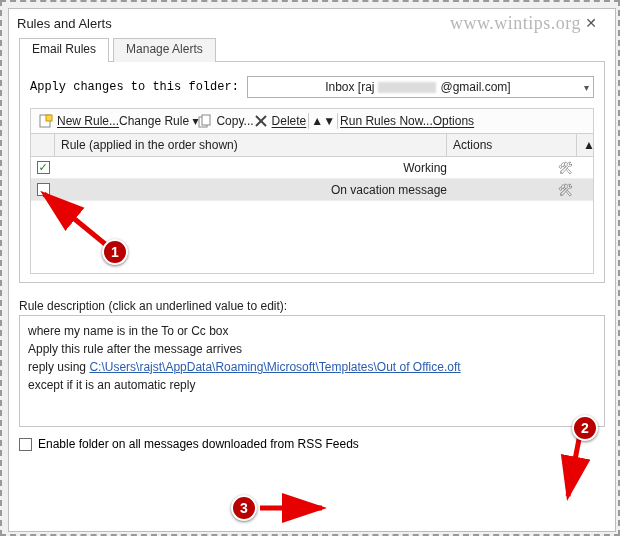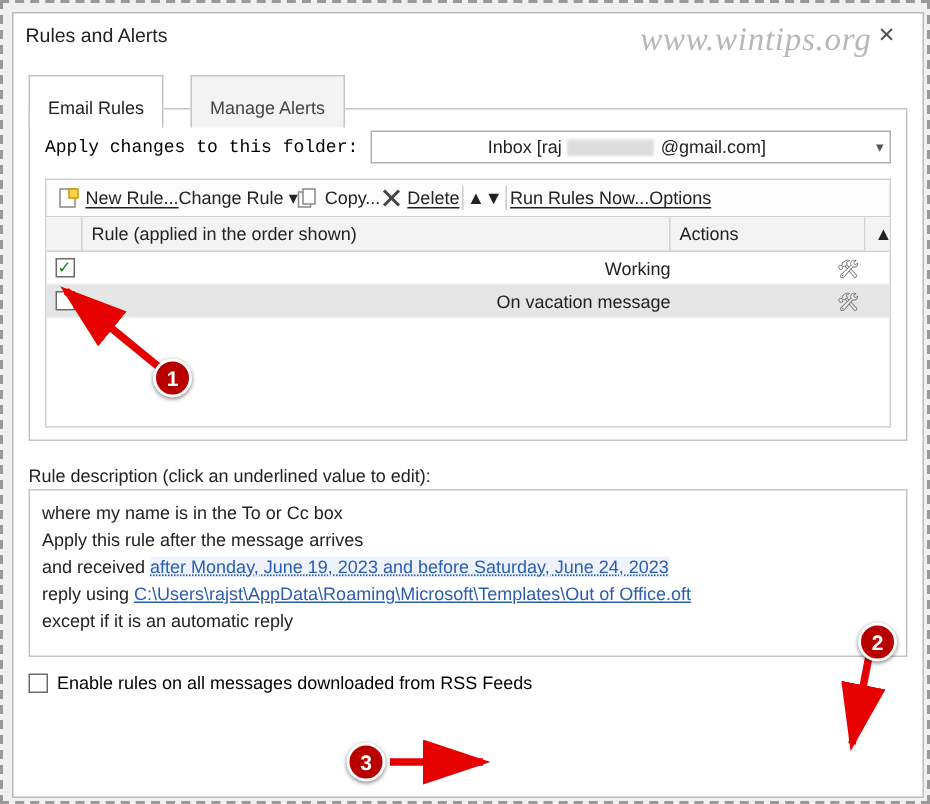--- a/index.html
+++ b/index.html
@@ -32,40 +32,39 @@
     color: #222;
   }
   .titlebar .title { flex: 1; }
   .titlebar .close {
     width: 32px; text-align: center;
     font-size: 14px; color: #555;
   }
   .watermark {
     position: absolute;
     top: 4px; right: 34px;
-    font-size: 22px;
+    font-size: 18px;
     color: rgba(170,170,170,0.85);
     font-family: Georgia, serif;
     letter-spacing: 0.5px;
     pointer-events: none;
-    font-style: italic;
   }
   .tabs {
     display: flex;
     padding: 0 10px;
   }
   .tab {
-    padding: 14px 12px 6px 12px;
+    padding: 3px 12px 6px 12px;
     border: 1px solid #c5c5c5;
     border-bottom: none;
     background: #fff;
-    margin-right: 18px;
+    margin-right: 4px;
     color: #222;
     position: relative;
-    top: 13px;
+    top: 1px;
   }
   .tab.inactive {
     background: #f3f3f3;
     color: #444;
   }
   .pane {
     border: 1px solid #c5c5c5;
     margin: 0 10px 8px 10px;
     padding: 10px 10px 8px 10px;
     flex: none;
@@ -310,31 +309,28 @@
         </div>
       </div>
     </div>
   </div>
 
   <div class="desc-label">Rule description (click an underlined value to edit):</div>
   <div class="desc-box">
     <div>where my name is in the To or Cc box</div>
     <div>Apply this rule after the message arrives</div>
     <div>
-      <span>  and received </span><span class="lnk dashed">after Monday, June 19, 2023 and before Saturday, June 24, 2023</span>
-    </div>
-    <div>
       <span>reply using </span><span class="lnk">C:\Users\rajst\AppData\Roaming\Microsoft\Templates\Out of Office.oft</span>
     </div>
     <div>except if it is an automatic reply</div>
   </div>
 
   <div class="rss-row">
     <span class="chkbox"></span>
-    <span>Enable rules on all messages downloaded from RSS Feeds</span>
+    <span>Enable folder on all messages downloaded from RSS Feeds</span>
   </div>
 
 </div>
 
 <svg class="overlay">
   <defs>
     <marker id="ah" markerWidth="10" markerHeight="10" refX="8" refY="3" orient="auto">
       <path d="M0,0 L0,6 L9,3 z" fill="#e60000"></path>
     </marker>
   </defs>

